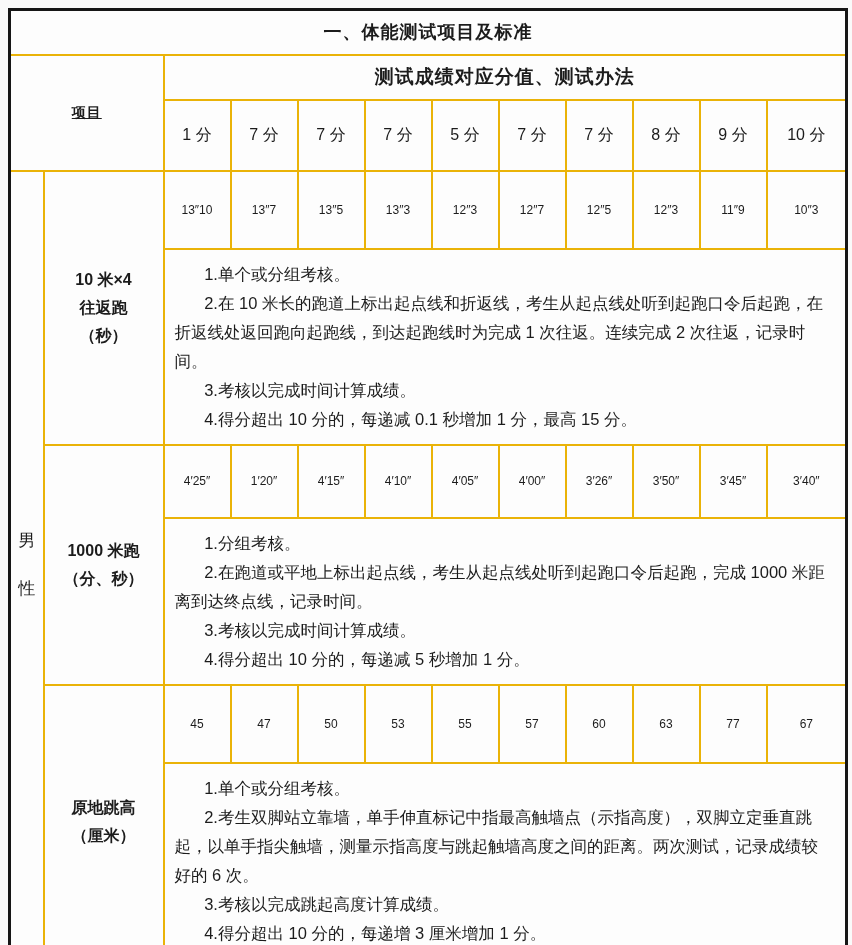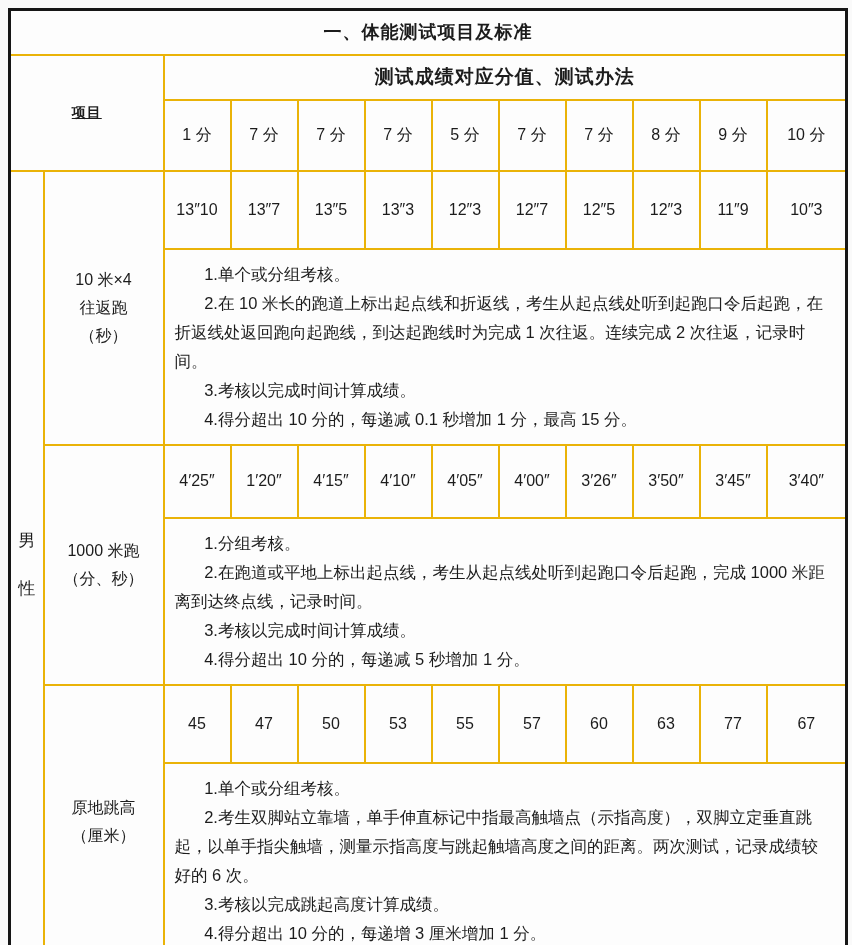--- a/index.html
+++ b/index.html
@@ -31,22 +31,22 @@
   tr.r-s2v     { height: 73px; }
   tr.r-s2d     { height: 151px; }
   tr.r-s3v     { height: 78px; }
   tr.r-s3d     { height: 191px; }
 
   .title-cell  { font-weight: bold; font-size: 18px; letter-spacing: 1px; }
   .item-header { font-weight: bold; font-size: 14px; letter-spacing: 1px; text-decoration: underline; }
   .score-header{ font-weight: bold; font-size: 19px; letter-spacing: 1px; }
   .score-label { font-size: 16px; }
   .gender-cell { font-size: 17px; white-space: pre-line; line-height: 48px; }
-  .item-cell   { font-weight: normal; font-size: 16px; white-space: pre-line; line-height: 28px; }
-  .value-cell  { font-size: 16px; border-radius: 10px; }
+  .item-cell   { font-weight: bold; font-size: 16px; white-space: pre-line; line-height: 28px; }
+  .value-cell  { font-size: 12px; border-radius: 10px; }
   .desc-cell   { text-align: left; vertical-align: middle; padding: 10px 14px 10px 10px; }
   .desc-p      { margin: 0; text-indent: 1.8em; font-size: 16.5px; line-height: 29px; }
 </style>
 </head>
 <body>
 
 <div class="page">
   <table class="fit-table">
     <colgroup>
       <col style="width:34px">

